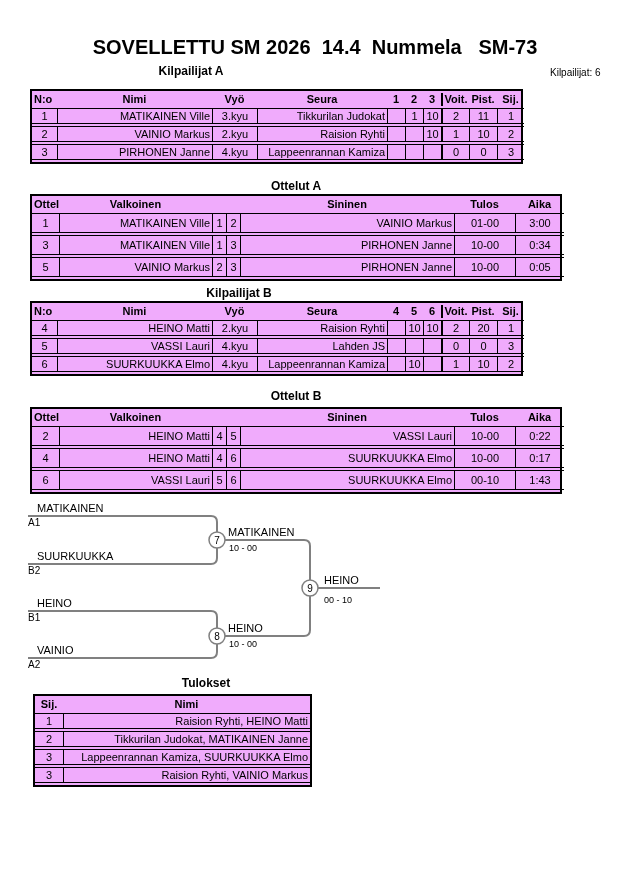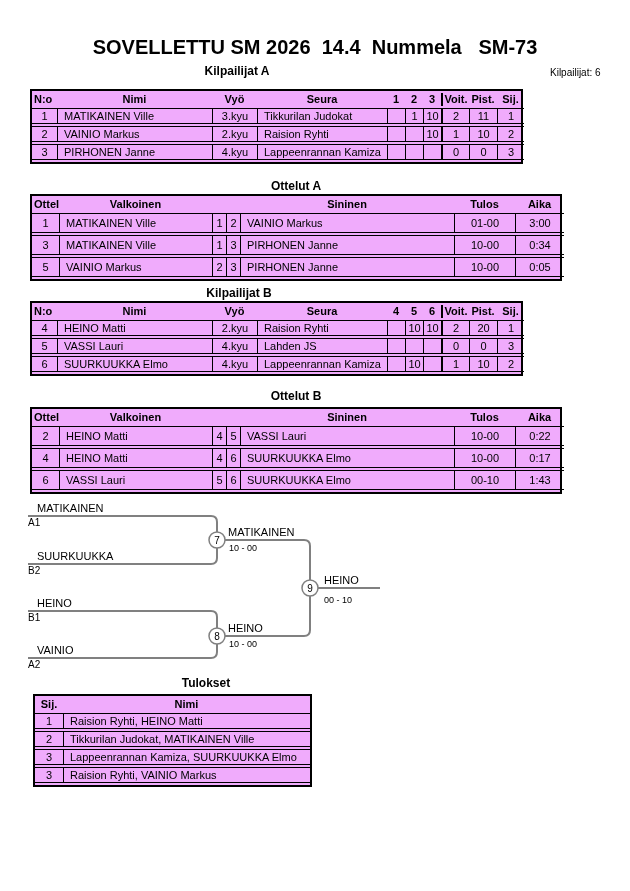--- a/index.html
+++ b/index.html
@@ -4,21 +4,21 @@
 <style>
   html,body { margin:0; padding:0; background:#ffffff; }
   body { font-family:"Liberation Sans", sans-serif; color:#000; }
   .page { position:relative; width:630px; height:891px; background:#fff; overflow:hidden; }
 
   .main-title { position:absolute; top:36px; left:0; width:630px; text-align:center;
                 font-size:20px; font-weight:bold; white-space:pre; }
   .comp-count { position:absolute; top:67px; left:550px; font-size:10px; }
 
   .sec-title { position:absolute; font-weight:bold; font-size:12px; text-align:center; white-space:nowrap; }
-  .t-pool-a { top:64px;  left:0; width:382px;padding-left:46px; }
+  .t-pool-a { top:64px;  left:0; width:382px; }
   .t-match-a{ top:179px; left:0; width:592px; }
   .t-pool-b { top:286px; left:0; width:382px;padding-left:48px; }
   .t-match-b{ top:389px; left:0; width:592px; }
   .t-results{ top:676px; left:0; width:344px;margin-left:34px; }
 
   .tbl-wrap { position:absolute; border:2px solid #000; background:#f0abfc; box-sizing:border-box; }
   .w-pool-a { top:89px;  left:30px; width:493px; }
   .w-match-a{ top:194px; left:30px; width:532px; }
   .w-pool-b { top:301px; left:30px; width:493px; }
   .w-match-b{ top:407px; left:30px; width:532px; }
@@ -26,21 +26,21 @@
 
   table.tbl { border-collapse:separate; border-spacing:0 2px; table-layout:fixed;
               width:100%; font-size:11px; color:#000; }
   .tbl th { font-weight:bold; height:13px; line-height:13px; padding:0; text-align:center;
             overflow:hidden; white-space:nowrap; }
   .tbl td { height:14px; line-height:14px; padding:0 2px; overflow:hidden; white-space:nowrap;
             border-top:1px solid #000; border-bottom:1px solid #000; border-left:1px solid #000; }
   .tbl td:first-child { border-left:none; }
   .tbl td.grp, .tbl th.grp { border-left:2px solid #000; }
   .tbl .al { text-align:left; padding-left:2px; }
-  .tbl td.l { text-align:left; padding-left:6px; }
+  .tbl td.l { text-align:right; padding-left:6px; }
   .tbl td.c { text-align:center; }
   .match-tbl td { height:18px; line-height:18px; }
 
   .bracket { position:absolute; top:495px; left:0; width:600px; height:190px; }
   .bracket svg { position:absolute; top:0; left:0; }
   .bk-name  { position:absolute; font-size:11px; line-height:12px; white-space:nowrap; }
   .bk-seed  { position:absolute; font-size:10px; line-height:11px; white-space:nowrap; }
   .bk-score { position:absolute; font-size:9px;  line-height:10px; white-space:nowrap; }
 </style>
 </head>
@@ -352,21 +352,21 @@
         <th>Nimi</th>
       </tr>
         </thead>
       <tbody>
         <tr>
           <td class="c">1</td>
           <td class="l">Raision Ryhti, HEINO Matti</td>
         </tr>
         <tr>
           <td class="c">2</td>
-          <td class="l">Tikkurilan Judokat, MATIKAINEN Ville</td>
+          <td class="l">Tikkurilan Judokat, MATIKAINEN Janne</td>
         </tr>
         <tr>
           <td class="c">3</td>
           <td class="l">Lappeenrannan Kamiza, SUURKUUKKA Elmo</td>
         </tr>
         <tr>
           <td class="c">3</td>
           <td class="l">Raision Ryhti, VAINIO Markus</td>
         </tr>
       </tbody>

